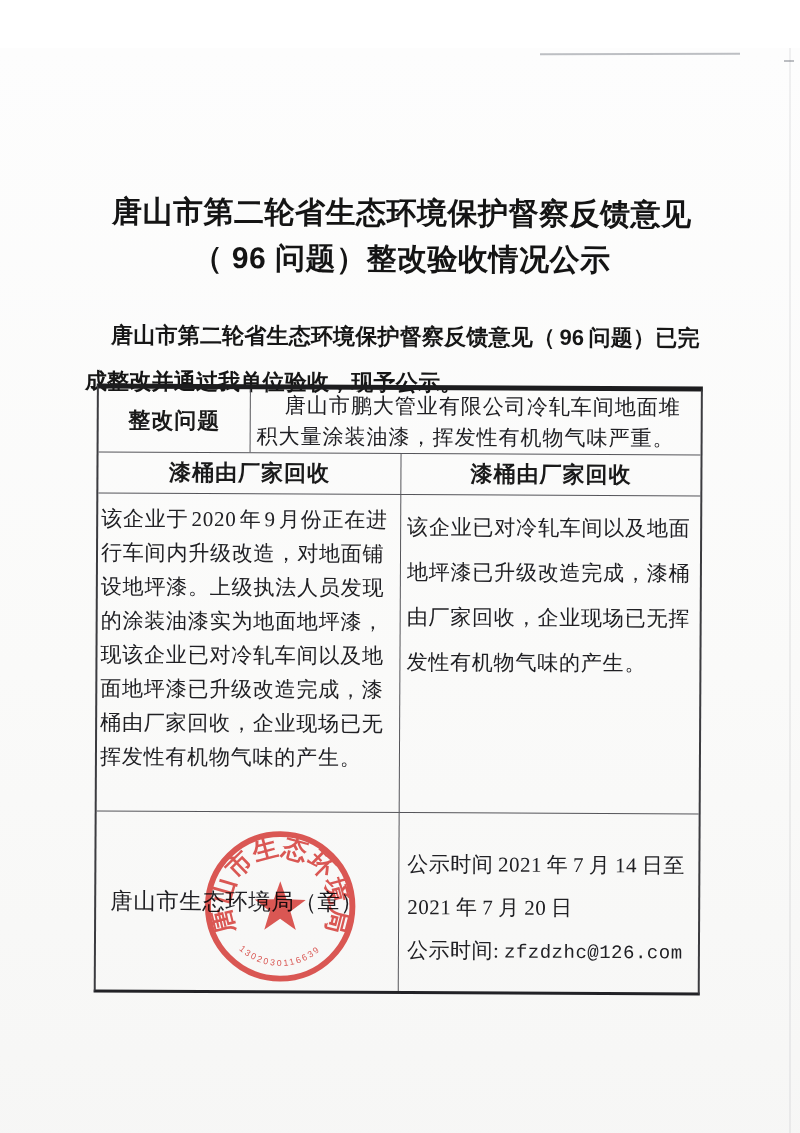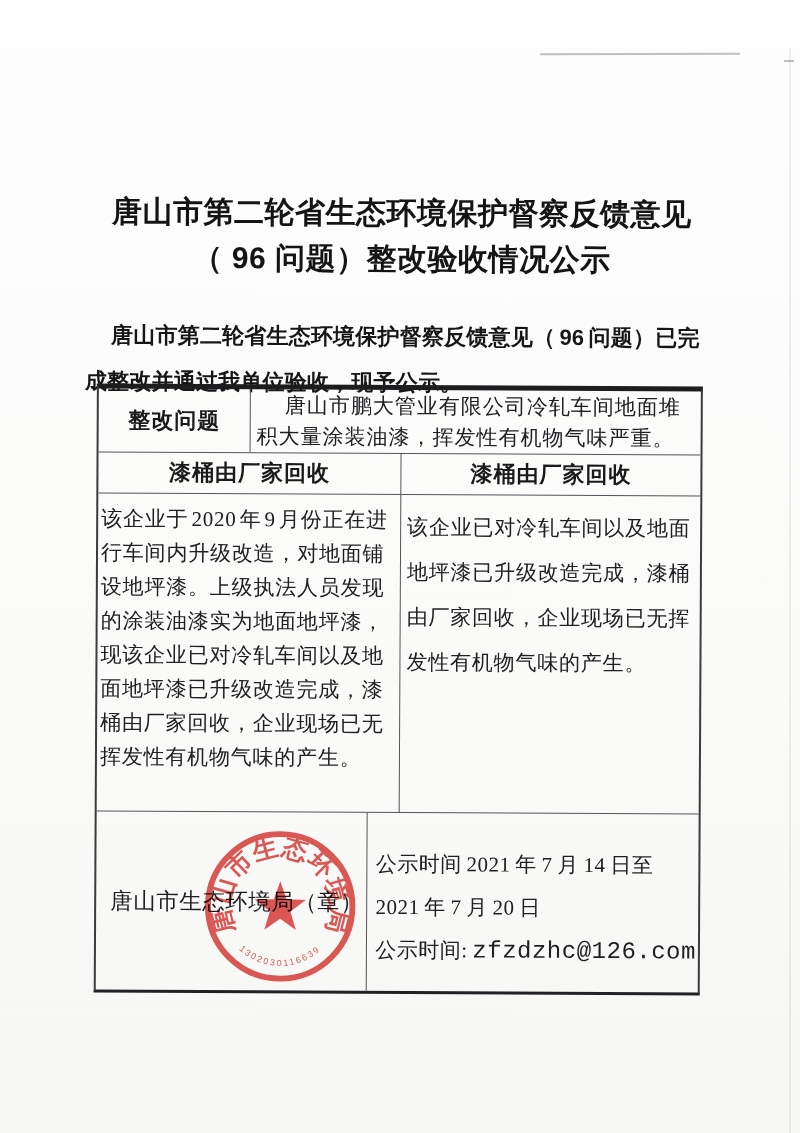--- a/index.html
+++ b/index.html
@@ -113,21 +113,21 @@
   .stamp {
     position: absolute; top: 10px; left: 100px; width: 168px; height: 168px;
     z-index: 2; opacity: 0.88; mix-blend-mode: multiply;
   }
   .info-line {
     font-size: 21px; line-height: 43px; letter-spacing: 0.5px;
     word-spacing: -1px; color: #202024; white-space: nowrap;
   }
   .email-value {
     font-family: "Liberation Mono", monospace;
-    font-size: 24px; letter-spacing: 0.5px;
+    font-size: 19px; letter-spacing: 0.5px;
   }
 </style>
 </head>
 <body>
 
 <div class="page">
   <div class="top-edge-smudge"></div>
   <div class="corner-speck"></div>
   <div class="right-edge-shadow"></div>
   <div class="bottom-shade"></div>

